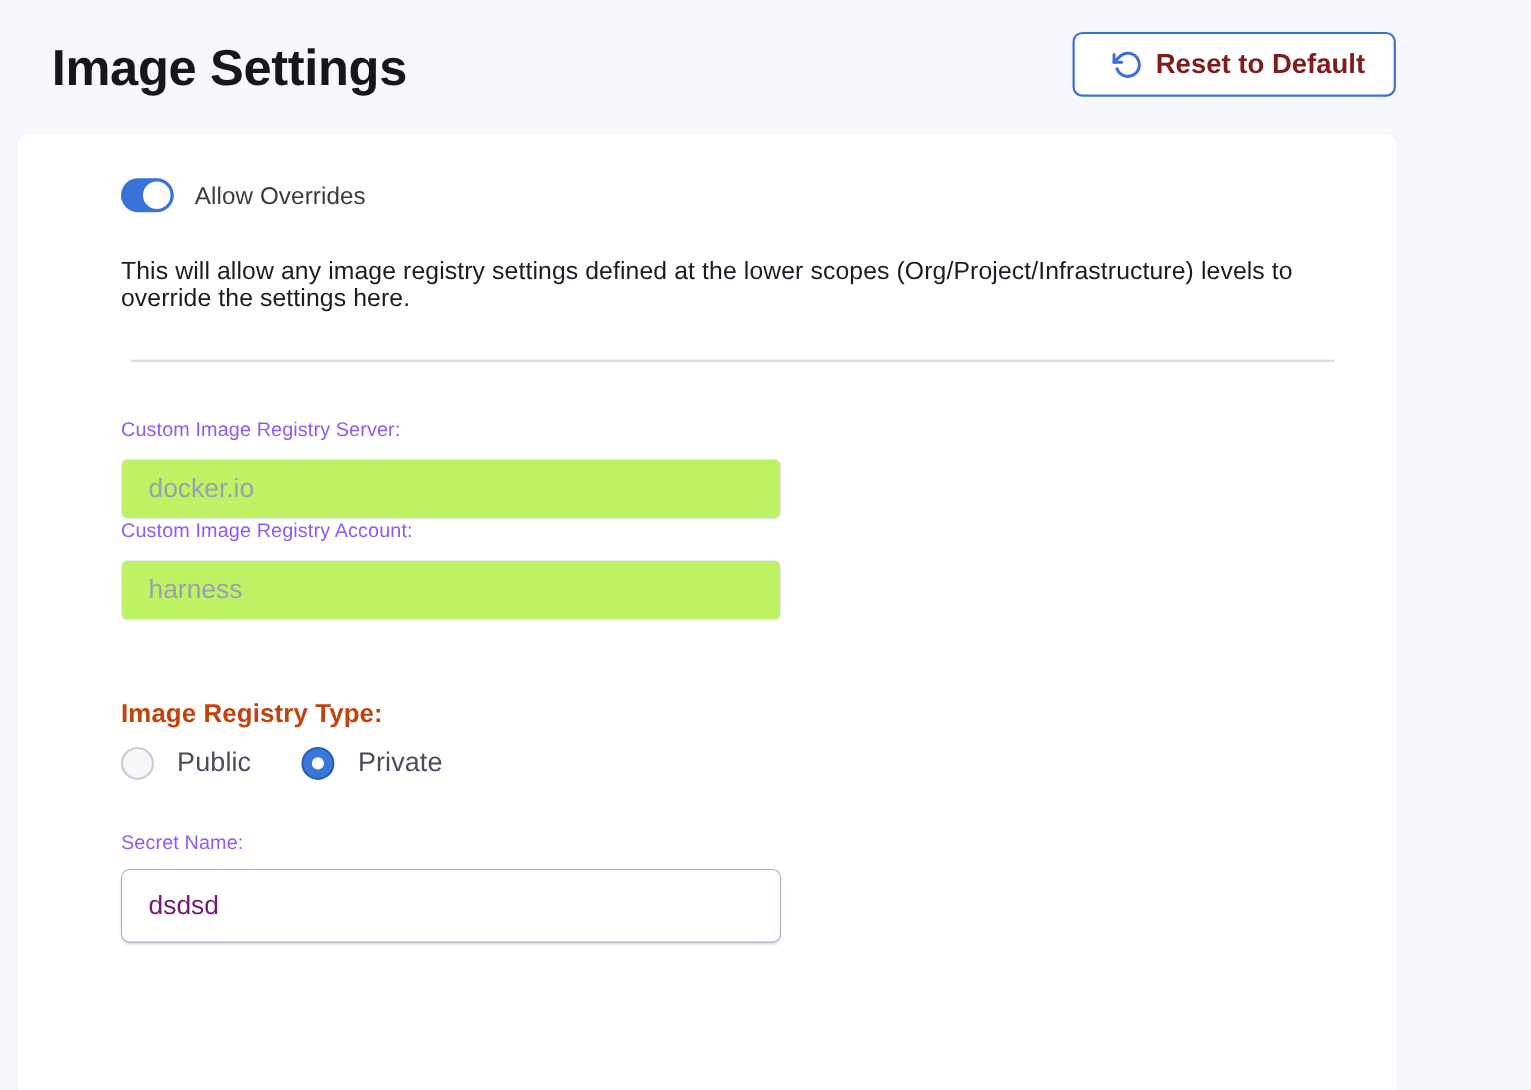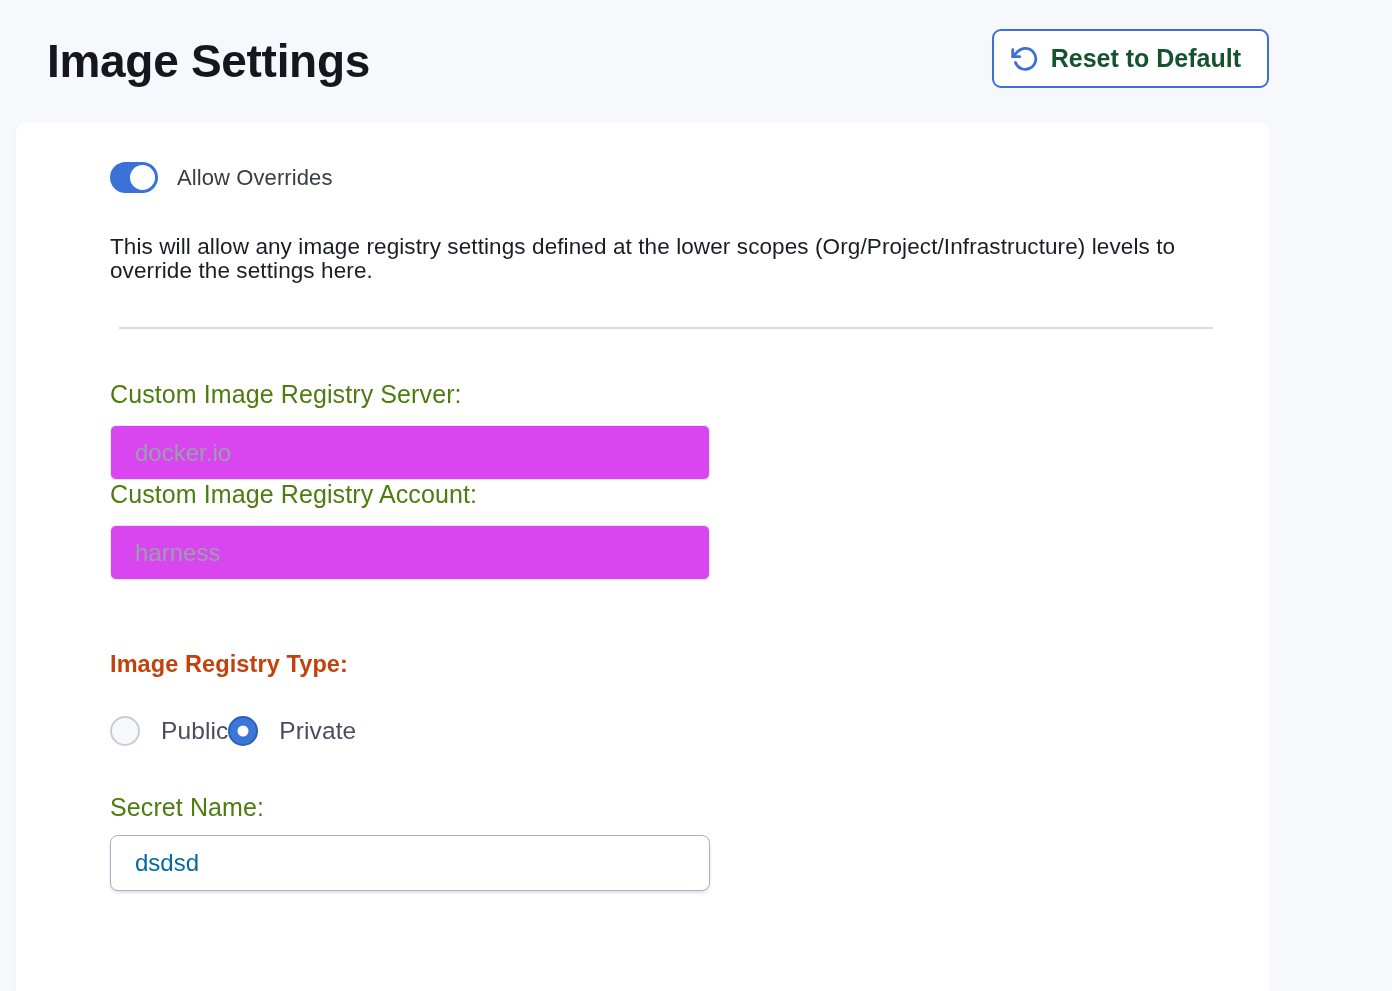--- a/index.html
+++ b/index.html
@@ -13,25 +13,25 @@
 
   
   .page-header { position: absolute; top: 0; left: 0; width: 100%; height: 122px; }
   .page-title {
     position: absolute; left: 47px; top: 34px;
     font-size: 46px; font-weight: 700; letter-spacing: -0.3px;
     color: #16161e;
   }
   .reset-btn {
     position: absolute; top: 29px; right: 123px;
-    height: 59px; padding: 0 26px 0 17px;
+    height: 59px; padding: 0 26px 0 34px;
     display: flex; align-items: center; gap: 12px;
     background: #ffffff;
     border: 2px solid #3b70d6; border-radius: 9px;
-    color: #14532d;
+    color: #7f1d1d;
     font-family: "Liberation Sans", sans-serif;
     font-size: 25px; font-weight: 700;
     cursor: pointer;
   }
   .reset-btn svg { display: block; }
 
   
   .card {
     position: absolute; left: 16px; top: 122px;
     width: 1254px; height: 1010px;
@@ -69,60 +69,60 @@
   .divider {
     margin: 44px 0 0 9px;
     width: 1094px;
     border: none; border-top: 2px solid #dadbe0;
   }
 
   
   .field { display: block; }
   .field-label {
     display: block;
-    font-size: 25px; color: #4d7c0f; letter-spacing: 0.1px;
+    font-size: 18px; color: #8b5cf6; letter-spacing: 0.1px;
     margin-bottom: 16px;
   }
   .text-input {
     width: 600px; height: 55px;
     padding: 0 24px;
     font-family: "Liberation Sans", sans-serif;
     font-size: 24px;
     border-radius: 6px;
     outline: none;
   }
   .text-input.disabled {
-    background: #d946ef;
+    background: #bef264;
     border: 1px solid #e3e8ee;
     color: #1c1c26;
   }
   .text-input.disabled::placeholder { color: #98a1ad; opacity: 1; }
   .text-input.editable {
     background: #ffffff;
     border: 1.5px solid #adafc0;
     border-radius: 8px;
-    color: #0369a1;
-    height: 56px;
+    color: #701a75;
+    height: 67px;
     box-shadow: 0 2px 3px rgba(27, 41, 72, 0.14);
   }
 
   .field-server  { margin-top: 51px; }
   .field-account { }
   .field-secret  { margin-top: 47px; }
   .field-secret .field-label { margin-bottom: 13px; }
 
   
   .type-label {
     margin-top: 71px;
     font-size: 23.5px; font-weight: 700; color: #c2410c;
     letter-spacing: 0.1px;
   }
   .radio-row {
-    margin-top: 38px;
-    display: flex; align-items: flex-start; 
+    margin-top: 17px;
+    display: flex; align-items: flex-start; gap: 46px;
   }
   .radio-option { display: flex; align-items: center; cursor: pointer; }
   .radio {
     width: 30px; height: 30px; border-radius: 50%; flex: none;
     position: relative;
   }
   .radio.unchecked {
     background: #f7f8fa;
     border: 2px solid #c9ccd4;
   }

